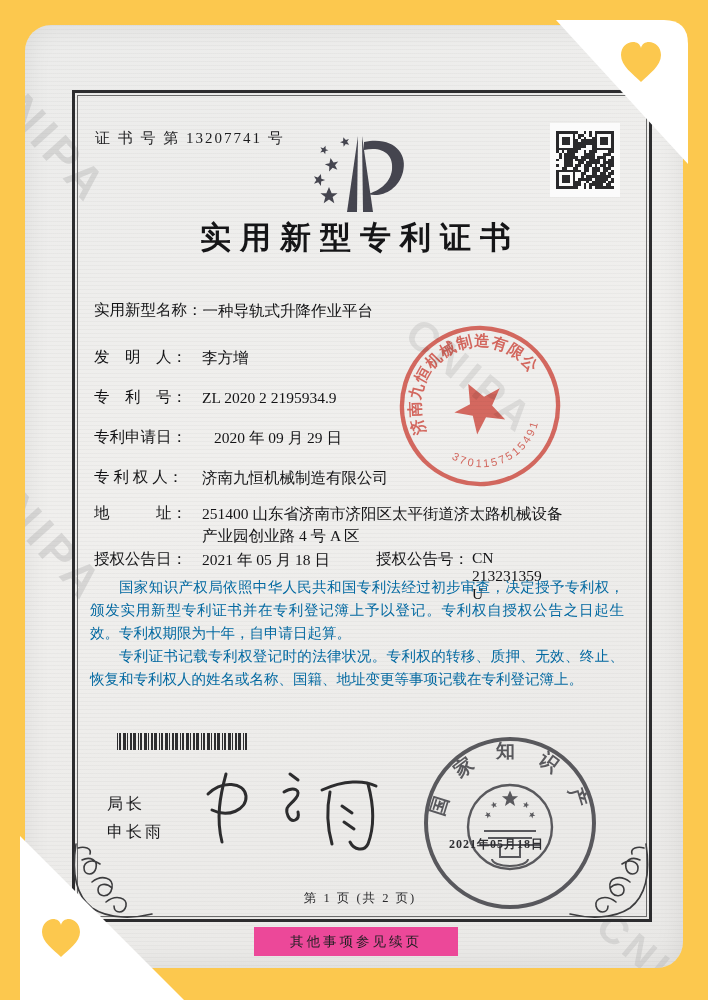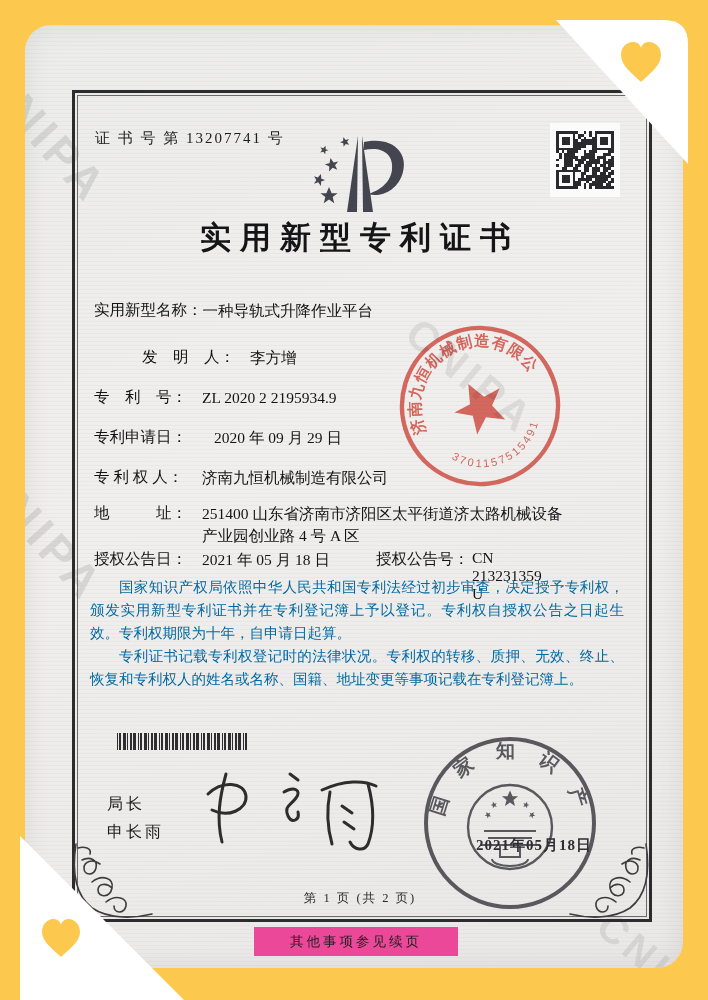--- a/index.html
+++ b/index.html
@@ -35,36 +35,36 @@
   #qr i{display:block;}
   #qr i.on{background:#2a2a2c;}
 
   .title{position:absolute;left:72px;width:576px;top:217px;text-align:center;font-size:31px;
     font-weight:bold;color:#151517;letter-spacing:9px;}
 
   .fields{position:absolute;left:94px;top:300px;width:478px;font-size:15.5px;color:#141416;}
   .frow{position:absolute;left:0;display:flex;}
   .frow .lbl{flex:0 0 108px;white-space:pre;}
   .frow .val{white-space:pre-wrap;width:368px;line-height:1.45;}
-  .r0{top:0;} .r1{top:47px;margin-left:48px;} .r2{top:87px;} .r3{top:127px;gap:12px;} .r4{top:167px;} .r5{top:203px;} .r6{top:249px;}
+  .r0{top:0;} .r1{top:47px;} .r2{top:87px;} .r3{top:127px;gap:12px;} .r4{top:167px;} .r5{top:203px;} .r6{top:249px;}
   .pair2{position:absolute;left:282px;top:0;display:flex;}
   .pair2 .lbl{flex:0 0 96px;}
 
   .paras{position:absolute;left:90px;top:576px;width:534px;font-size:14.5px;line-height:23px;color:#0369a1;text-align:justify;}
   .paras p{margin:0;text-indent:2em;}
 
   #barcode{position:absolute;left:117px;top:733px;width:180px;height:17px;display:flex;align-items:stretch;}
   #barcode i{display:block;background:#2e2e30;}
 
   .officer{position:absolute;left:107px;top:790px;font-size:16px;color:#1b1b1d;line-height:28px;letter-spacing:3px;}
   .sig{position:absolute;left:196px;top:762px;}
 
   .seal-dark{position:absolute;left:422px;top:735px;opacity:.88;}
-  .seal-date{position:absolute;left:449px;top:836px;width:170px;font-size:15px;font-weight:bold;
-    color:#2e2e32;letter-spacing:1px;z-index:5;text-align:center;}
+  .seal-date{position:absolute;left:449px;top:836px;width:170px;font-size:12px;font-weight:bold;
+    color:#2e2e32;letter-spacing:1px;z-index:5;}
 
   .page-indicator{position:absolute;left:72px;width:576px;top:890px;text-align:center;font-size:12.5px;color:#2a2a2c;letter-spacing:2px;}
 
   .footer-note{position:absolute;left:254px;top:927px;width:204px;height:29px;background:#ec4899;
     display:flex;align-items:center;justify-content:center;font-size:13.5px;color:#1f1f21;letter-spacing:3px;}
 
   .seal-red{position:absolute;left:384px;top:310px;opacity:.82;mix-blend-mode:multiply;}
 
   
   .corner-svg{position:absolute;left:0;top:0;}

